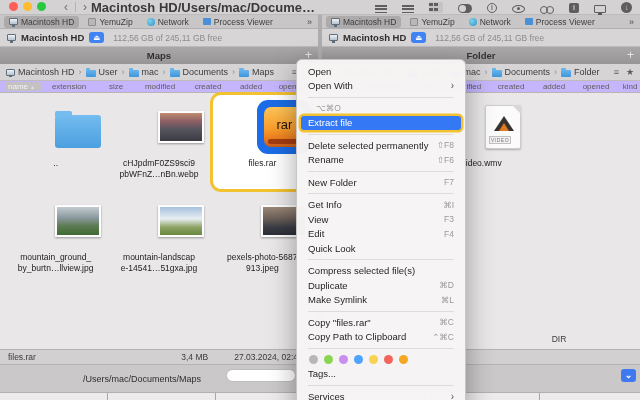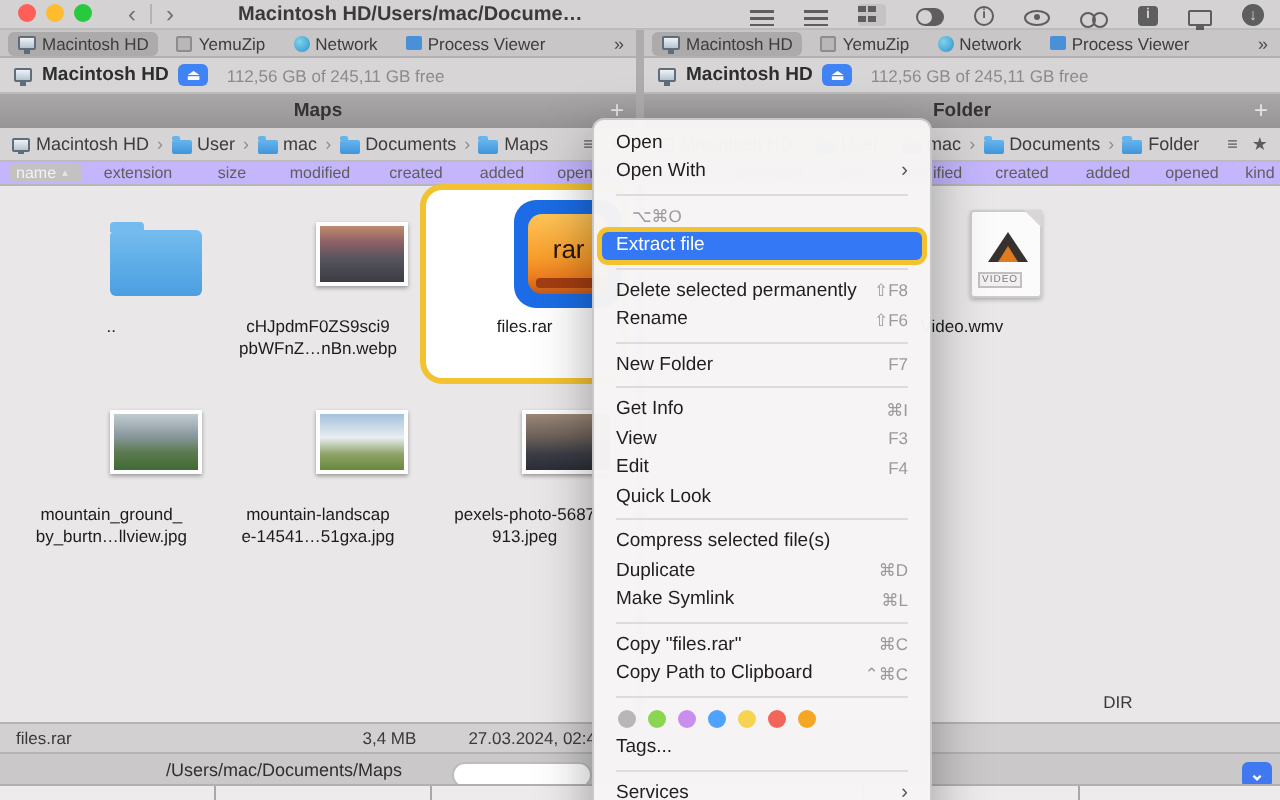--- a/index.html
+++ b/index.html
@@ -7,21 +7,21 @@
   body { font-family:"Liberation Sans", sans-serif; background:#d2d0d0; position:relative; color:#2d2d2d; }
 
   
   .titlebar { position:absolute; left:0; top:0; width:640px; height:15px; background:#d4d2d2; border-bottom:1px solid #bdbbbb; display:flex; align-items:center; }
   .tl { width:9px; height:9px; border-radius:50%; margin-top:-1px; }
   .tl.red{ background:#ff5f57; margin-left:9px;}
   .tl.yel{ background:#febc2e; margin-left:5px;}
   .tl.grn{ background:#27c93f; margin-left:5px;}
   .navbtns { display:flex; align-items:center; margin-left:18px; color:#6f6f6f; font-size:12px; gap:7px; }
   .navdiv { width:1px; height:10px; background:#b5b3b3; }
-  .wintitle { font-size:10px; font-weight:bold; color:#3a3a3a; margin-left:32px; white-space:nowrap; }
+  .wintitle { font-size:13px; font-weight:bold; color:#3a3a3a; margin-left:4px; white-space:nowrap; }
   .tbicons { margin-left:auto; margin-right:8px; display:flex; align-items:flex-end; gap:15px; height:15px; padding-bottom:2px; }
   .tbi { position:relative; opacity:.85; }
   .ic-lines { width:12px; height:8px; background:repeating-linear-gradient(to bottom,#4a4a4a 0 1.5px,transparent 1.5px 3.4px); }
   .ic-listd { width:12px; height:8px; background:repeating-linear-gradient(to bottom,#4a4a4a 0 1.5px,transparent 1.5px 3.4px); }
   .ic-grid { width:14px; height:11px; background:#c3c1c1; border-radius:2px; display:flex; align-items:center; justify-content:center; }
   .ic-grid i { width:3.5px; height:3.5px; background:#4a4a4a; box-shadow:5px 0 #4a4a4a,0 5px #4a4a4a,5px 5px #4a4a4a; margin:-5px 5px 0 -5px; }
   .ic-toggle { width:14px; height:9px; border-radius:5px; background:#4a4a4a; position:relative; }
   .ic-toggle::before { content:""; position:absolute; left:1px; top:1px; width:7px; height:7px; border-radius:50%; background:#d4d2d2; }
   .ic-infoc { width:10px; height:10px; border:1.4px solid #4a4a4a; border-radius:50%; font-size:6.5px; color:#4a4a4a; text-align:center; line-height:8px; font-weight:bold; }
   .ic-eye { width:13px; height:8px; border:1.4px solid #4a4a4a; border-radius:50%; position:relative; }
@@ -95,21 +95,21 @@
   .page { width:36px; height:44px; background:#fbfbfb; border:1px solid #cecccc; border-radius:2px; position:relative; box-shadow:0 1px 2px rgba(0,0,0,.25); }
   .page::before { content:""; position:absolute; right:-1px; top:-1px; border-style:solid; border-width:0 9px 9px 0; border-color:transparent #d8d6d6 transparent transparent; }
   .vtri { position:absolute; left:8px; top:10px; width:0; height:0; border-left:10px solid transparent; border-right:10px solid transparent; border-bottom:15px solid #38322e; }
   .vtri2 { position:absolute; left:13px; top:17px; width:0; height:0; border-left:5px solid transparent; border-right:5px solid transparent; border-bottom:8px solid #e07a20; }
   .vtag { position:absolute; left:3px; bottom:4px; font-size:5px; letter-spacing:.5px; color:#7e7c7c; border:1px solid #c2c0c0; padding:0 1px; background:#f2f0f0; }
 
   .statusbar { height:15px; background:#d2d0d0; border-top:1px solid #b5b3b3; display:flex; align-items:center; font-size:8.5px; color:#3a3a3a; padding:0 8px; position:relative; }
   .statr { position:absolute; right:20px; display:flex; gap:26px;justify-content:flex-end; }
   .pane.right .statr { right:8px;flex-direction:column; }
 
-  .pathbar { height:16px; background:#cac8c8; border-top:1px solid #b5b3b3; position:relative; display:flex; align-items:center; justify-content:center; font-size:9px; color:#2f2f2f;padding-left:44px; }
+  .pathbar { height:28px; background:#cac8c8; border-top:1px solid #b5b3b3; position:relative; display:flex; align-items:center; justify-content:center; font-size:9px; color:#2f2f2f;padding-left:44px; }
   .pathinput { position:absolute; right:22px; top:4px; width:70px; height:13px; background:#fff; border:1px solid #bdbbbb; border-radius:7px; }
   .ddbtn { position:absolute; right:4px; top:4px; width:15px; height:13px; background:#4079ef; border-radius:3px; color:#fff; font-size:9px; font-weight:bold; text-align:center; line-height:12px; }
 
   .strip { position:absolute; left:0; bottom:0; width:640px; height:8px; background:#edebeb; border-top:1px solid #b2b0b0; }
   .strip i { position:absolute; top:0; width:1px; height:8px; background:#a9a7a7; }
 
   
   .menu { position:absolute; left:296px; top:59px; width:170px; height:360px; background:rgba(246,244,244,.98); border:1px solid rgba(0,0,0,.18); border-radius:6px; box-shadow:0 10px 28px rgba(0,0,0,.35); z-index:50; padding-top:4px; font-size:9.5px; color:#1f1f1f; }
   .mi { height:14.5px; display:flex; align-items:center; padding:0 11px; }
   .ml { flex:1; white-space:nowrap; }

